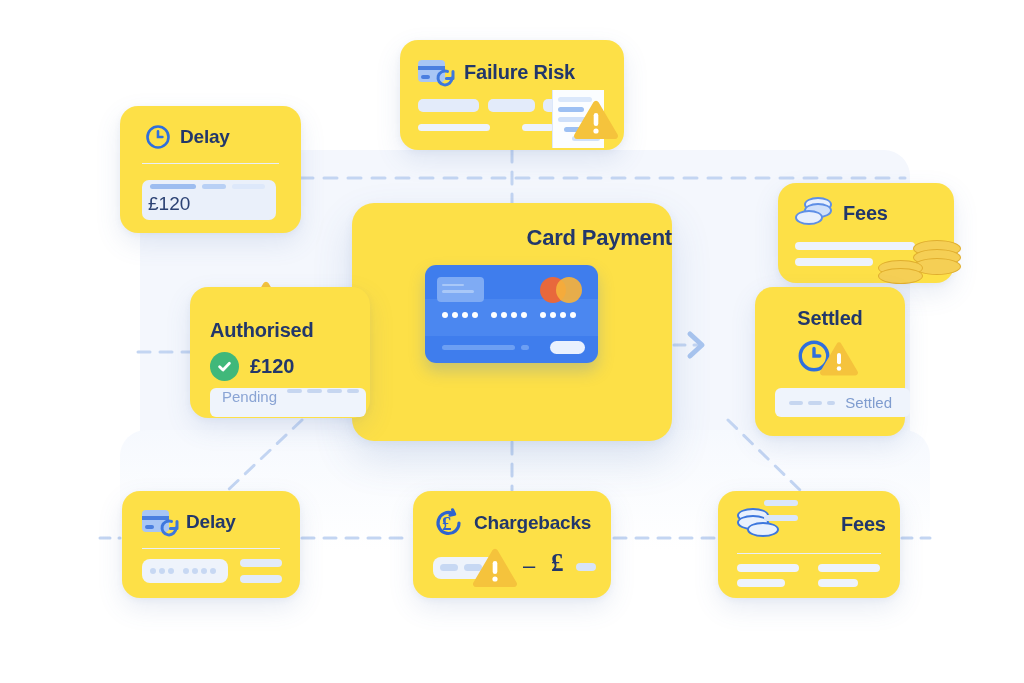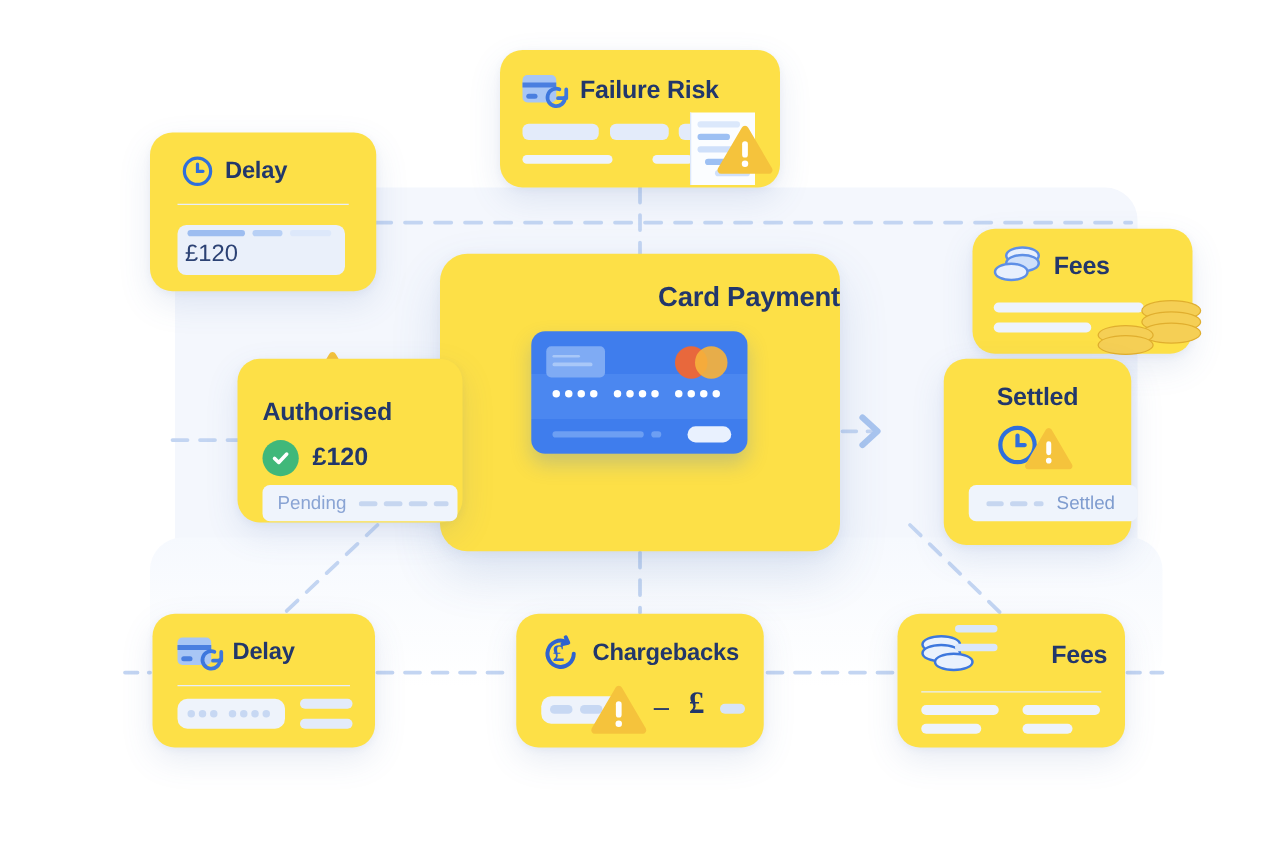--- a/index.html
+++ b/index.html
@@ -157,21 +157,21 @@
   #authorised .card-title { font-size:20px; padding:20px 0 0 20px;margin-top:12px; }
   #authorised .row { display:flex; align-items:center; gap:11px; padding:10px 0 0 20px;}
   #authorised .amt { font-size:20px; color:#22376b; font-weight:bold;}
   .check-circle {
     width:29px; height:29px; border-radius:50%; background:#40b87a;
     display:flex; align-items:center; justify-content:center; flex:none;
   }
   .pending-badge {
     position:absolute; left:20px; top:101px; width:156px; height:29px;
     background:#eff4fc; border-radius:6px;
-    display:flex; align-items:center; padding-left:12px;
+    display:flex; align-items:flex-start; padding-left:12px;
     color:#8aa4d4; font-size:15px;
   }
 
   
   #settled { left:711px; top:287px; width:150px; height:149px;margin-left:44px; }
   #settled .card-title { font-size:20px; text-align:center; padding-top:20px; }
   #settled .iconrow { position:absolute; left:42px; top:52px; width:70px; height:34px;}
   .settled-badge {
     position:absolute; left:20px; top:101px; width:135px; height:29px;
     background:#eff4fc; border-radius:6px;

